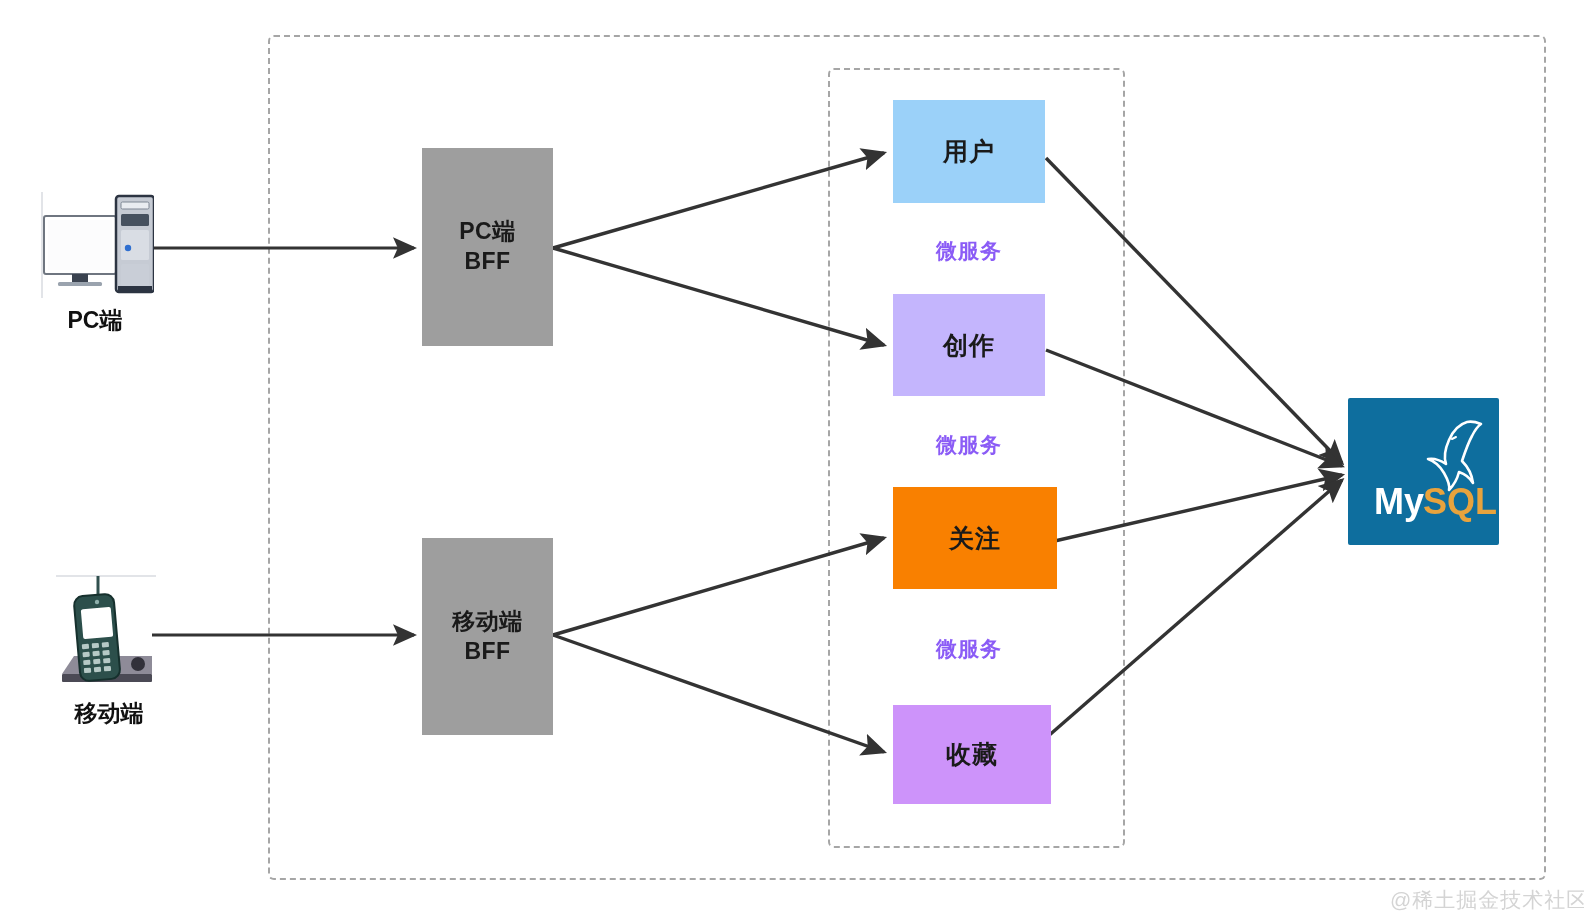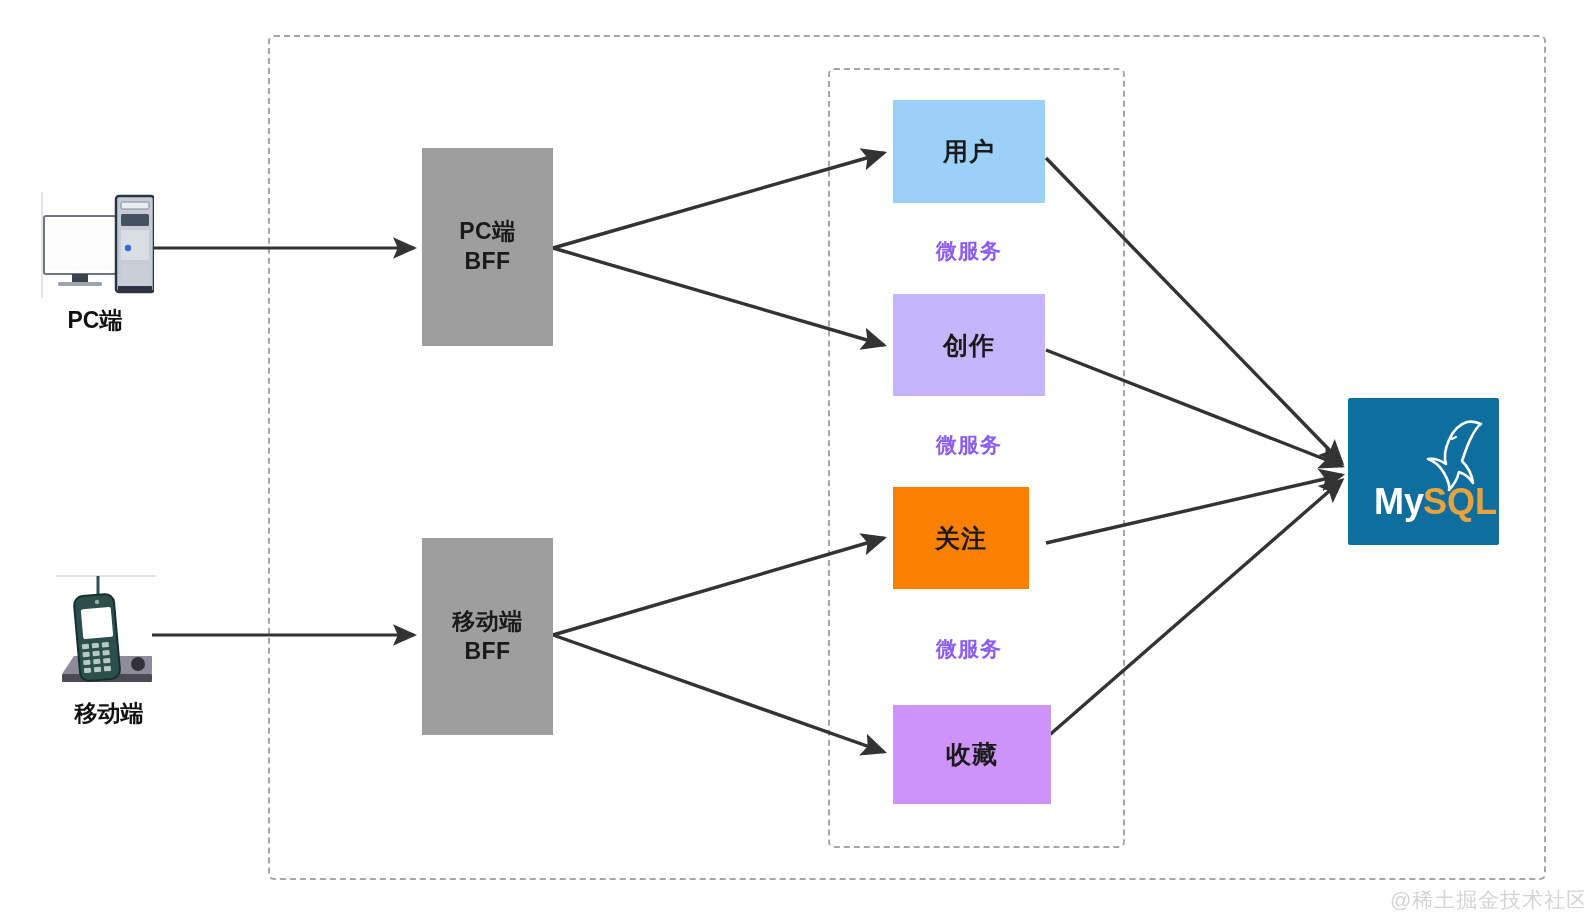--- a/index.html
+++ b/index.html
@@ -174,21 +174,21 @@
   </div>
 
   <div class="node-box svc-box" style="left:893px; top:100px; width:152px; height:103px; background:#9bd1f9;">用户</div>
 
   <div class="zone-label" style="left:893px; top:237px; width:152px;">微服务</div>
 
   <div class="node-box svc-box" style="left:893px; top:294px; width:152px; height:102px; background:#c4b5fd;">创作</div>
 
   <div class="zone-label" style="left:893px; top:431px; width:152px;">微服务</div>
 
-  <div class="node-box svc-box" style="left:893px; top:487px; width:136px; height:102px; background:#f98000;">关注</div>
+  <div class="node-box svc-box" style="left:893px; top:487px; width:164px; height:102px; background:#f98000;">关注</div>
 
   <div class="zone-label" style="left:893px; top:635px; width:152px;">微服务</div>
 
   <div class="node-box svc-box" style="left:893px; top:705px; width:158px; height:99px; background:#cd93fa;">收藏</div>
 
   <div class="mysql-card" style="left:1348px; top:398px; width:151px; height:147px; background:#0e6e9e;">
     <svg width="151" height="147" viewBox="0 0 151 147" xmlns="http://www.w3.org/2000/svg">
       <g>
         <path d="M 119 24 C 112 26 105 33 101 42 C 97 51 96 60 98 66 C 92 62 85 60 80 61
                  C 86 63 92 68 96 75 C 100 82 102 88 101 92 C 105 88 109 82 111 74

